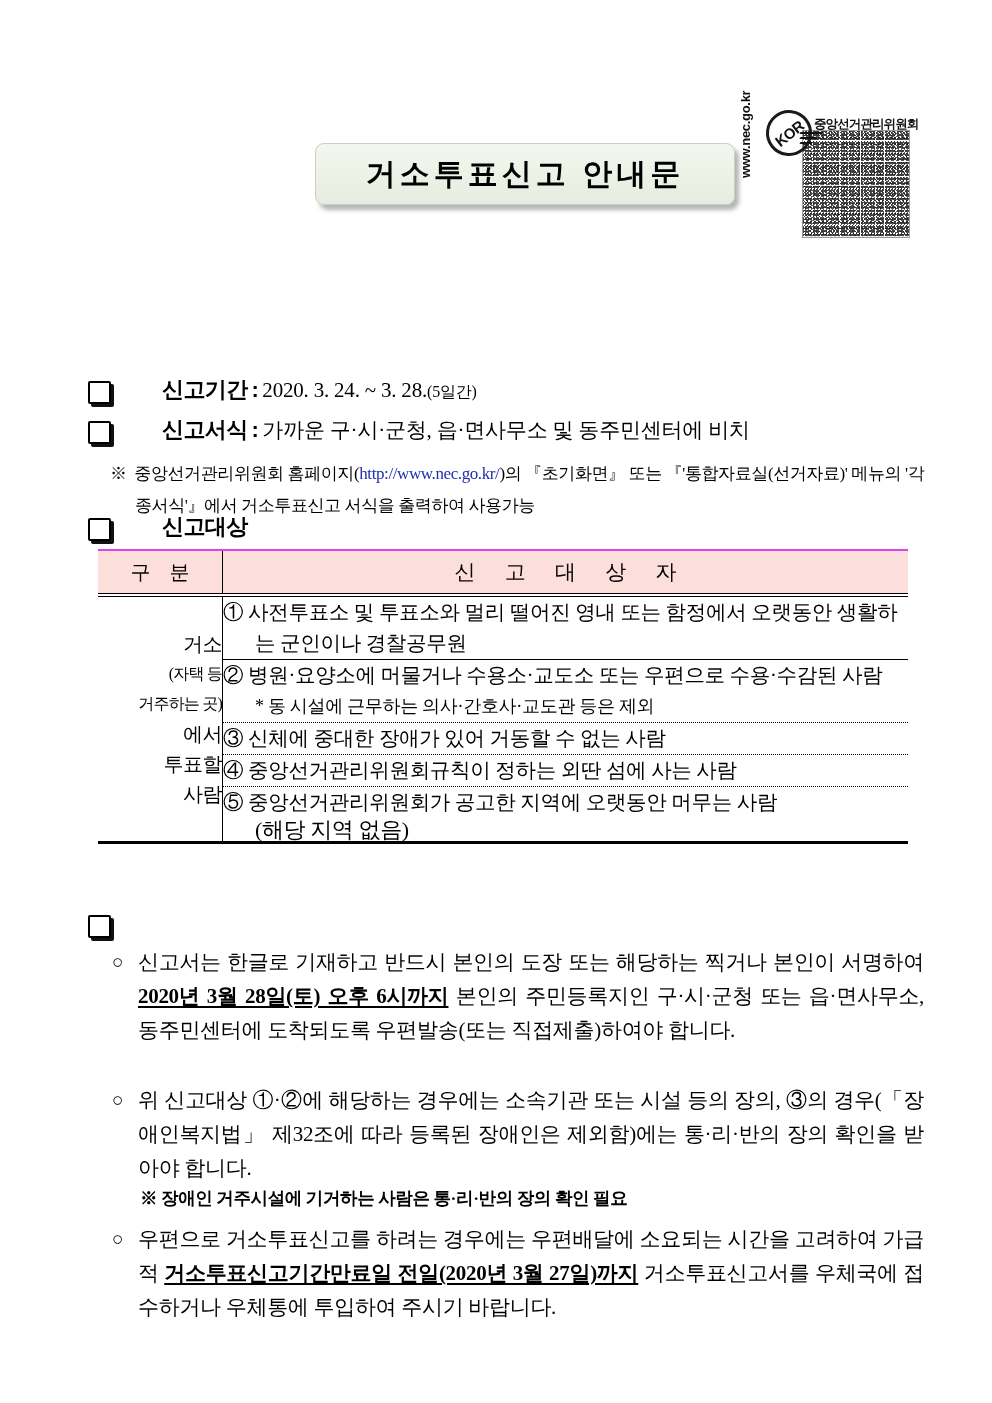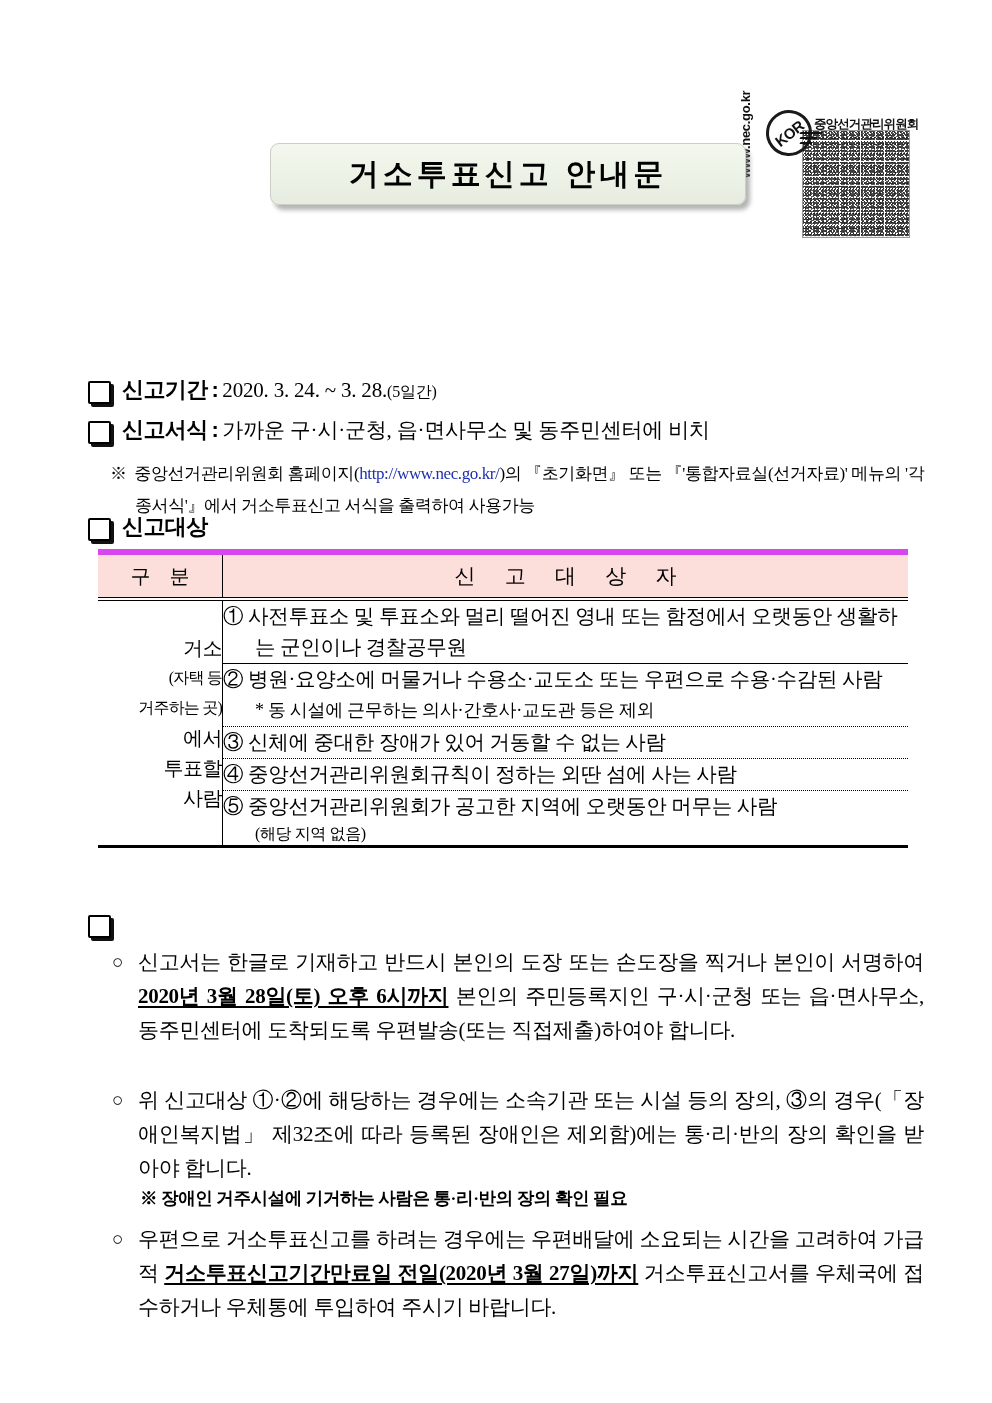--- a/index.html
+++ b/index.html
@@ -49,25 +49,25 @@
       radial-gradient(#1f1f1f 28%,transparent 29%),
       radial-gradient(#444 34%,transparent 35%),
       radial-gradient(#2b2b2b 26%,transparent 27%);
     background-size:3px 3px,4px 4px,5px 3px,3px 5px,7px 4px,4px 7px;
     background-position:0 0,1px 2px,2px 1px,1px 0,3px 2px,2px 3px;
   }
 
   
   .banner-wrap{position:absolute;left:270px;top:143px;}
   .banner{
-    position:relative;width:476px;height:62px;border-radius:9px;
+    position:relative;width:420px;height:62px;border-radius:9px;
     background:linear-gradient(180deg,#f3f7ef 0%,#eef3e7 45%,#e6ece0 100%);
     border:1px solid #c9cfc4;box-sizing:border-box;
     box-shadow:4px 5px 4px rgba(120,120,120,.55);
-    display:flex;align-items:center;justify-content:center;
+    display:flex;align-items:center;justify-content:center;margin-left:45px;
   }
   .banner-text{
     font-family:"Liberation Sans",sans-serif;font-weight:bold;
     font-size:30px;letter-spacing:4px;color:#000;white-space:nowrap;
   }
   .banner-tail{
     position:absolute;left:414px;top:33px;width:0;height:0;
     border-top:14px solid #9a9a9a;border-bottom:14px solid transparent;
     border-left:36px solid #9a9a9a;border-right:0;
     opacity:.85;
@@ -75,21 +75,21 @@
 
   
   .intro{
     position:absolute;left:72px;top:252px;width:848px;
     font-size:21.5px;line-height:37px;text-align:justify;
     letter-spacing:-0.2px;font-weight:bold;
   }
   .intro .ind{display:inline-block;width:42px;}
 
   
-  .chk-row{position:absolute;display:flex;align-items:flex-start;}
+  .chk-row{position:absolute;display:flex;align-items:flex-start;gap:40px;}
   .chk{
     display:inline-block;width:19px;height:19px;flex:0 0 19px;
     border:2.5px solid #000;background:#fff;border-radius:2px;
     box-shadow:3px 3px 0 #111;margin-top:6px;margin-right:11px;
   }
   .chk-label{
     font-family:"Liberation Sans",sans-serif;font-weight:bold;
     font-size:22px;letter-spacing:-0.6px;white-space:nowrap;
   }
   .chk-value{
@@ -101,21 +101,21 @@
   .note{
     position:absolute;left:110px;top:458px;width:815px;
     font-size:17px;line-height:32px;letter-spacing:-0.4px;
   }
   .note .hang{display:block;padding-left:25px;text-indent:-25px;}
   .url{color:#1f2fb0;}
 
   
   .tbl{
     position:absolute;left:98px;top:549px;width:810px;
-    border-collapse:collapse;border-top:6px solid #d946ef;border-bottom:3px solid #000;
+    border-collapse:collapse;border-top:2px solid #d946ef;border-bottom:3px solid #000;
   }
   .tbl td,.tbl th{padding:0;vertical-align:middle;}
   .th-row th{
     background:#fcdedb;border-bottom:1px solid #000;
     font-weight:normal;text-align:center;height:42px;
   }
   .th-row th.c1{width:124px;border-right:1.5px solid #000;}
   .th-gap{height:3px;background:#fff;}
   .th-gap td{border-bottom:1.5px solid #000;padding:0;height:2px;}
   .th-txt{font-size:20px;letter-spacing:7px;padding-left:7px;}
@@ -123,21 +123,21 @@
   .cat-cell{
     width:124px;border-right:1.5px solid #000;text-align:right;
     font-size:20px;line-height:30px;letter-spacing:-0.5px;
   }
   .cat-cell .s{font-size:16px;letter-spacing:-0.8px;display:block;}
   .item-cell{
     padding:7px 10px 8px 6px;font-size:20.5px;line-height:31px;letter-spacing:-0.3px;
   }
   .item-cell .hang{display:block;padding-left:32px;text-indent:-32px;}
   .item-cell .star{display:block;padding-left:32px;font-size:18px;letter-spacing:-0.3px;}
-  .item-cell .tiny{display:block;padding-left:32px;font-size:16px;letter-spacing:-0.4px;line-height:23px;}
+  .item-cell .tiny{display:block;padding-left:32px;font-size:22px;letter-spacing:-0.4px;line-height:23px;}
   .r-solid{border-bottom:1.2px solid #000;}
   .r-dot{border-bottom:1.5px dotted #000;}
 
   
   .bul{position:absolute;display:flex;align-items:flex-start;}
   .bul-mark{
     flex:0 0 26px;font-size:19px;line-height:34px;
     font-family:"Liberation Sans",sans-serif;
   }
   .bul-body{
@@ -255,21 +255,21 @@
   </tbody>
     </table>
 
   <div class="chk-row" style="left:88px;top:909px;">
     <span class="chk"></span>
   </div>
 
   <div class="bul" style="left:112px;top:945px;width:812px;">
     <span class="bul-mark">○</span>
     <span class="bul-body">
-      <span>신고서는 한글로 기재하고 반드시 본인의 도장 또는 손도장을 찍거나 본인이 서명하여 </span><span class="u">2020년 3월 28일(토) 오후 6시까지</span><span> 본인의 주민등록지인 구·시·군청 또는 읍·면사무소, 동주민센터에 도착되도록 우편발송(또는 직접제출)하여야 합니다.</span>
+      <span>신고서는 한글로 기재하고 반드시 본인의 도장 또는 해당하는 찍거나 본인이 서명하여 </span><span class="u">2020년 3월 28일(토) 오후 6시까지</span><span> 본인의 주민등록지인 구·시·군청 또는 읍·면사무소, 동주민센터에 도착되도록 우편발송(또는 직접제출)하여야 합니다.</span>
     </span>
   </div>
 
   <div class="bul" style="left:112px;top:1083px;width:812px;">
     <span class="bul-mark">○</span>
     <span class="bul-body">위 신고대상 ①·②에 해당하는 경우에는 소속기관 또는 시설 등의 장의, ③의 경우(「장애인복지법」 제32조에 따라 등록된 장애인은 제외함)에는 통·리·반의 장의 확인을 받아야 합니다.</span>
   </div>
 
   <div style="position:absolute;left:140px;top:1184px;width:790px;" class="subnote">
     <span>※</span>&nbsp;<span>장애인 거주시설에 기거하는 사람은 통·리·반의 장의 확인 필요</span>

